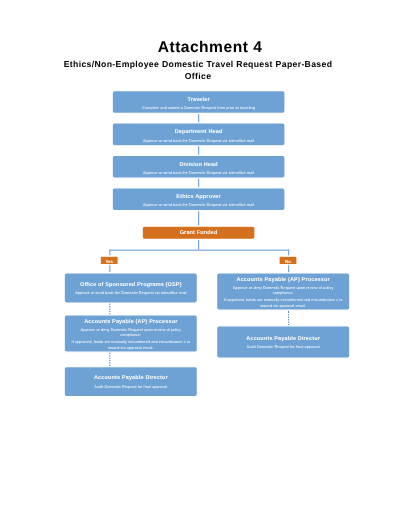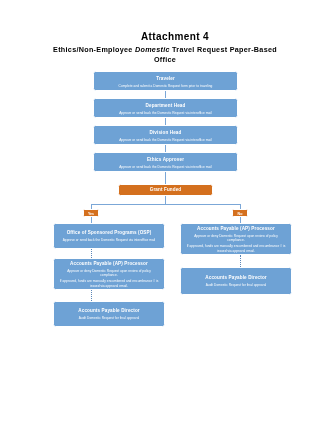--- a/index.html
+++ b/index.html
@@ -14,38 +14,37 @@
     overflow: hidden;
     position: relative;
   }
 
   
   #title-block {
     padding-top: 30px;
     text-align: center;
   }
   #doc-attachment-label {
-    font-size: 10px;
+    font-size: 13px;
     font-weight: bold;
     color: #000000;
     letter-spacing: 0.4px;
     line-height: 1.35;
     padding-left: 20px;
   }
   #doc-subtitle {
     font-size: 7.2px;
     font-weight: bold;
     color: #000000;
     letter-spacing: 0.3px;
     line-height: 1.45;
     width: 246px;
     margin: 1px auto 0 auto;
   }
   #doc-subtitle .ital {
-    font-style: italic;
   }
 
   
   #flow-canvas {
     position: relative;
     width: 330px;
     height: 345px;
     margin-top: 6px;
   }
 

